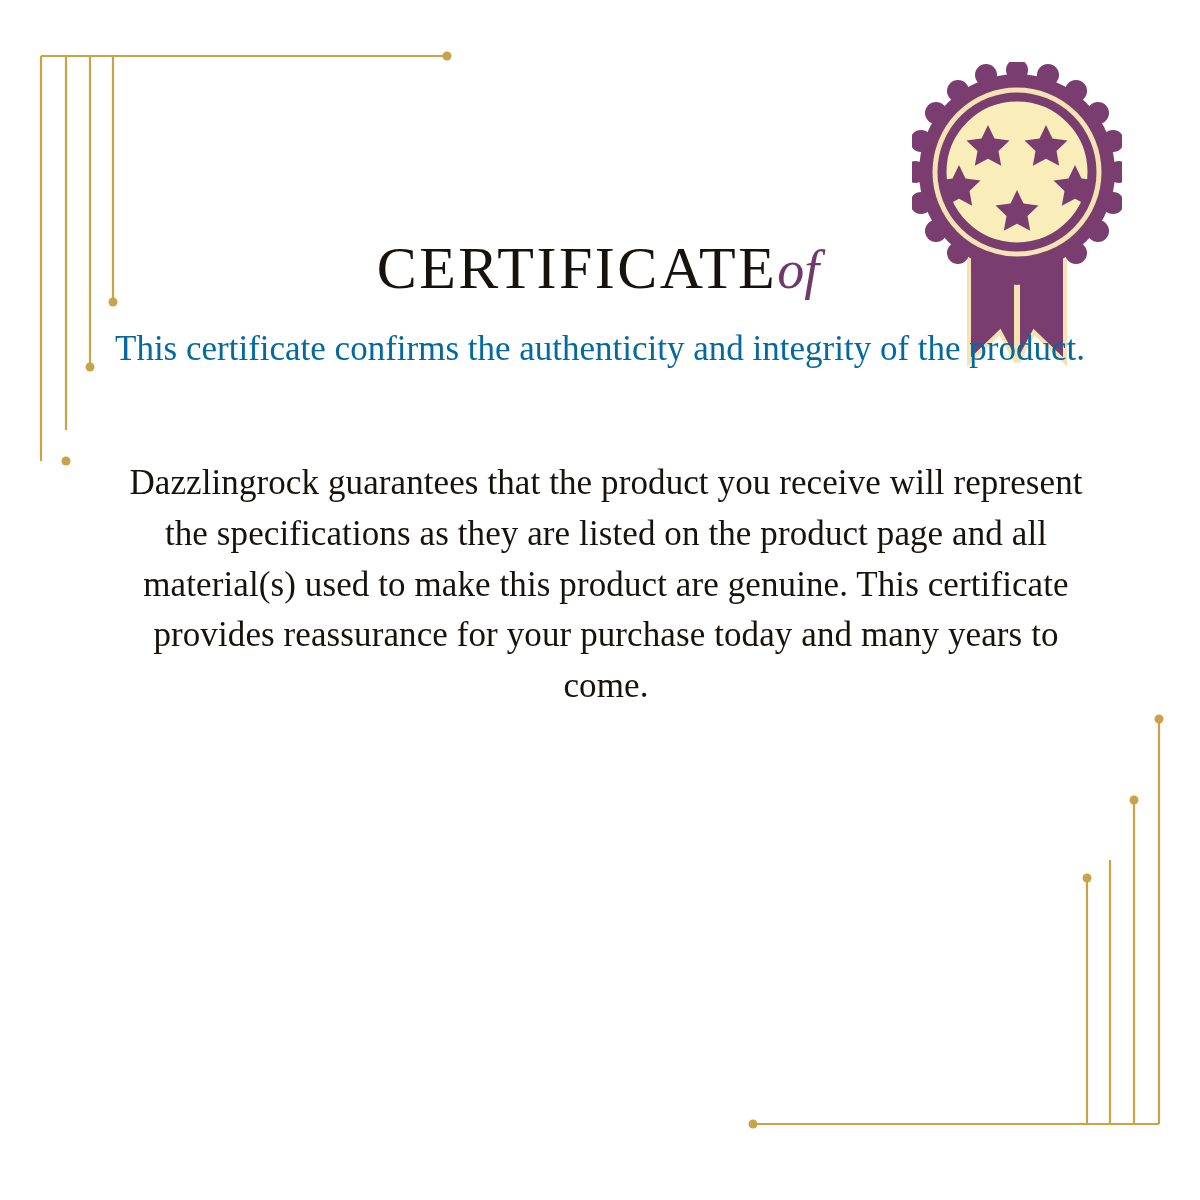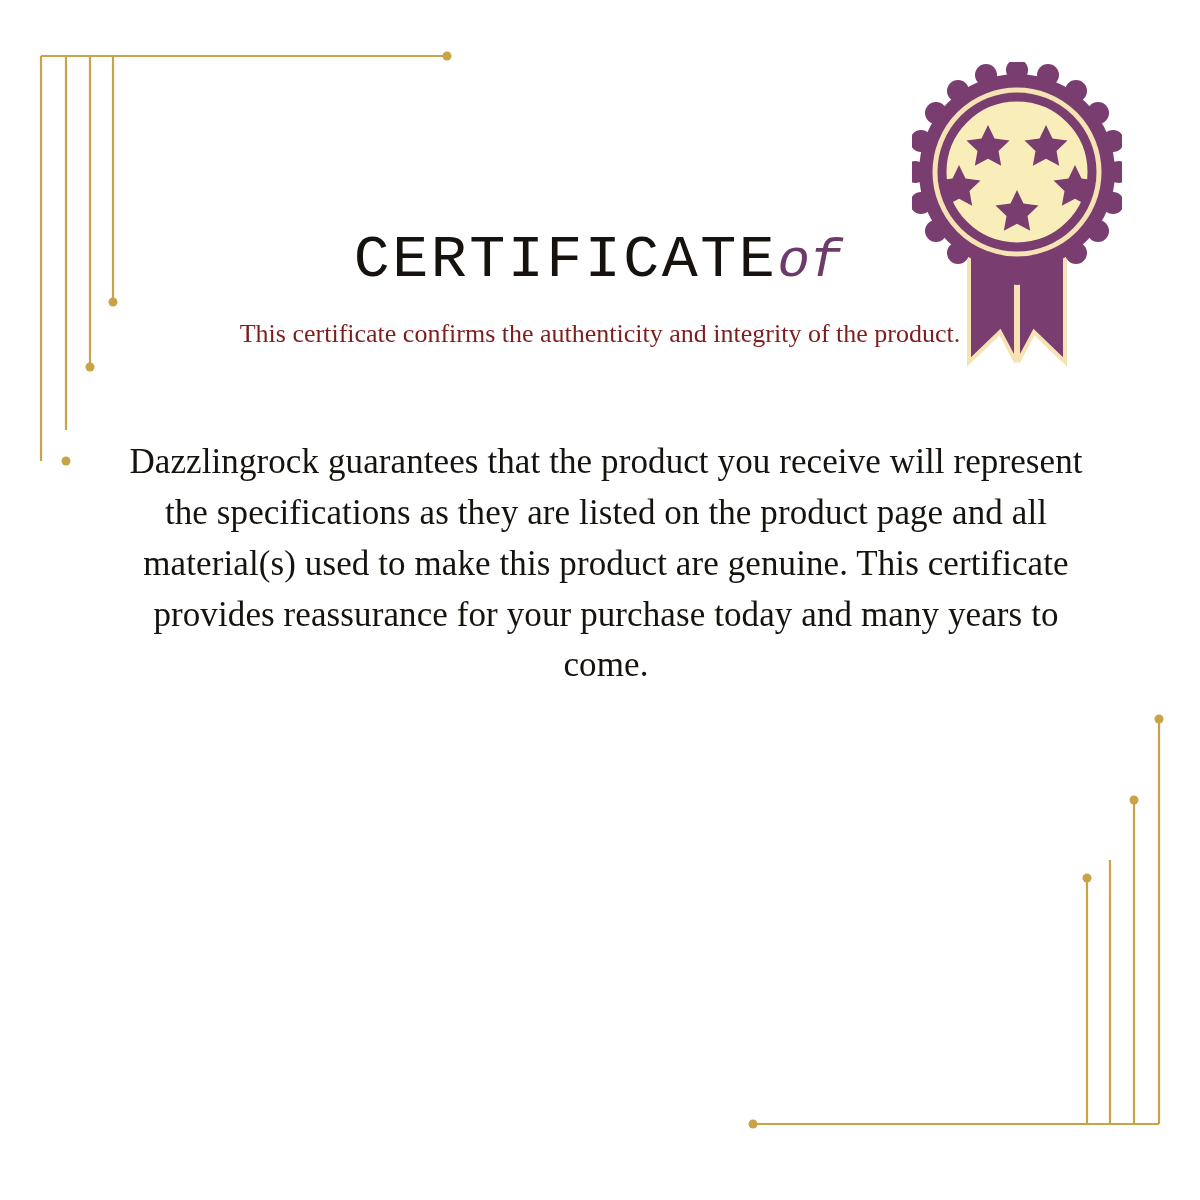--- a/index.html
+++ b/index.html
@@ -56,40 +56,39 @@
     width: 1000px;
     text-align: center;
   }
 
   .title {
     font-size: 60px;
     line-height: 1.14;
     letter-spacing: 2.5px;
     color: #16130f;
     font-weight: 400;
-    margin: 8px 0 16px 0;
+    margin: 16px 0 16px 0;
     padding-right: 4px;
-    font-family: Liberation Mono, monospace;
   }
   .title .of {
     font-style: italic;
     color: #6d3a69;
     letter-spacing: 0px;
     font-size: 54px;
   }
   .title .line2 {
     display: block;
     letter-spacing: 1.5px;
   }
 
   .lead {
-    font-size: 26px;
+    font-size: 35px;
     line-height: 1.42;
     margin: 22px 0 0 0;
-    color: #7f1d1d;
+    color: #0369a1;
   }
 
   .body-text {
     font-size: 35px;
     line-height: 1.45;
     margin: 84px 0 0 12px;
     color: #16130f;
     letter-spacing: 0.1px;
   }
   .body-text p {

